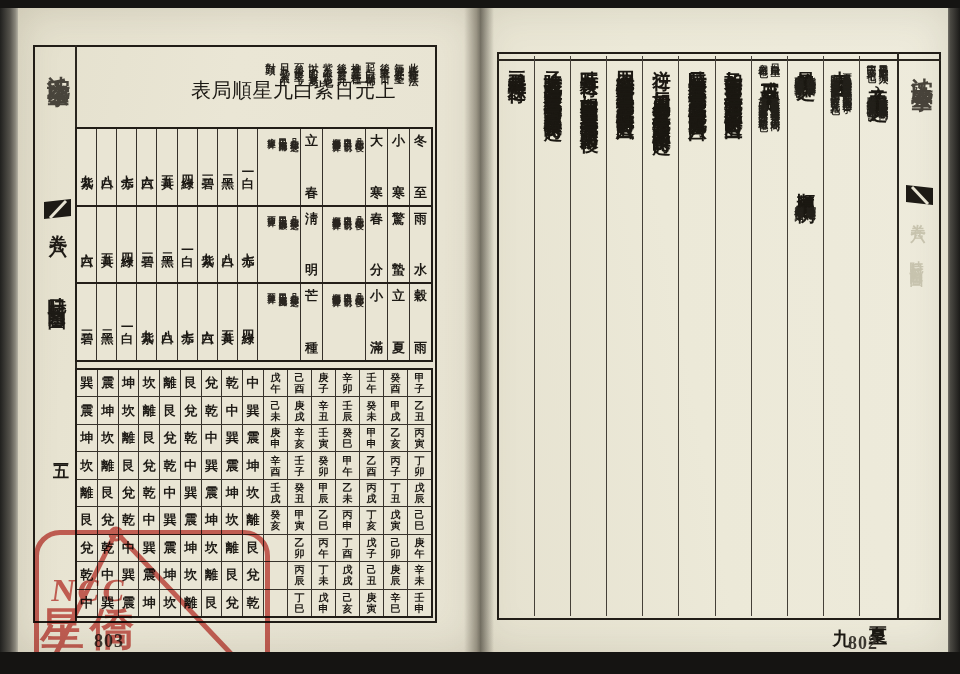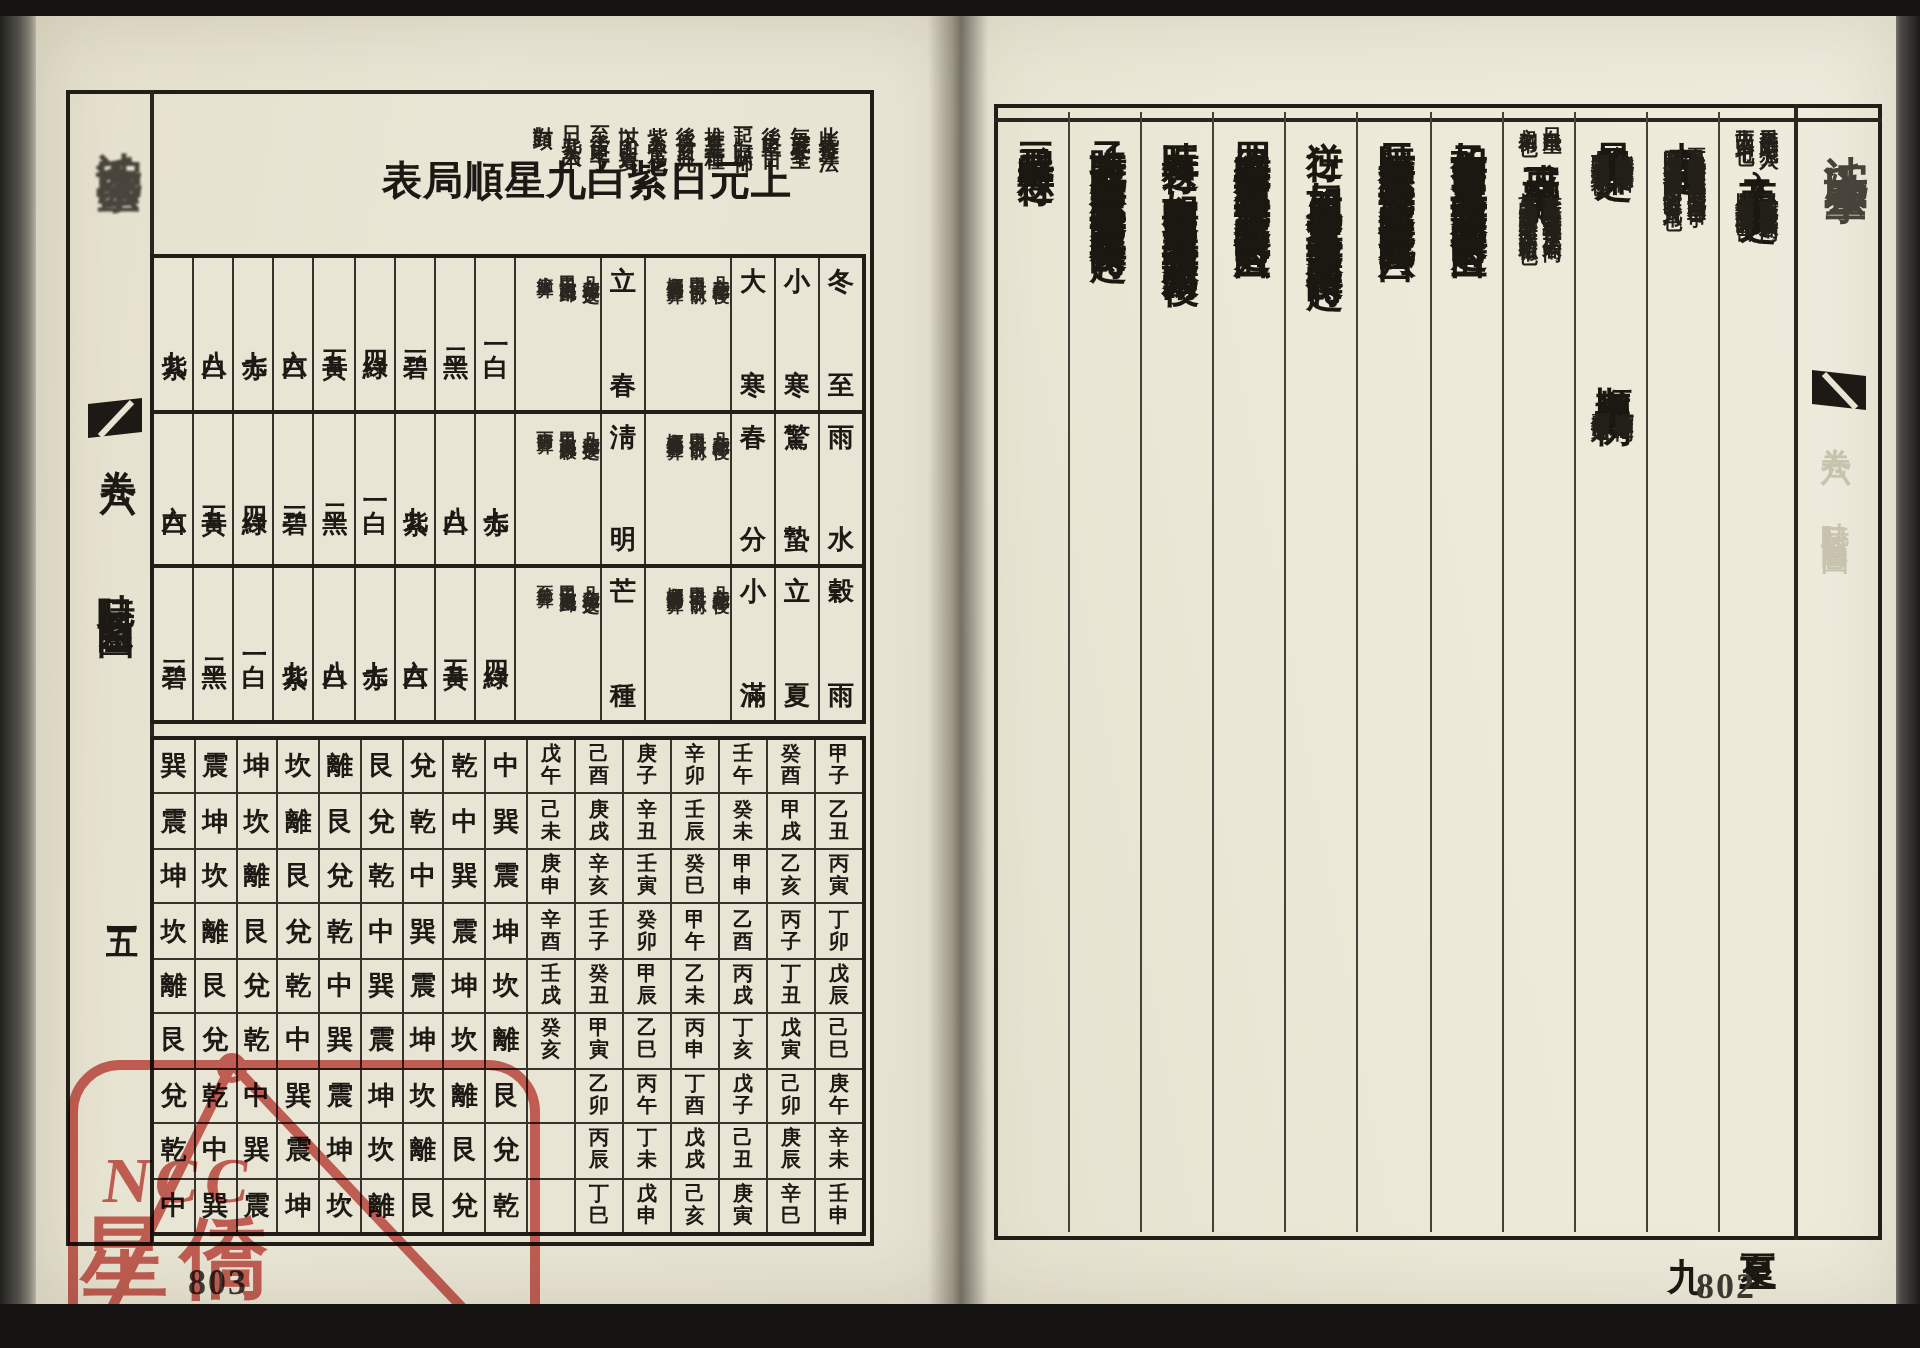--- a/index.html
+++ b/index.html
@@ -35,21 +35,21 @@
   .pagenum{position:absolute;font-family:"Liberation Serif",serif;font-weight:700;
     font-size:18px;color:#3c3831;letter-spacing:1px;}
   .pagenum.p803{left:94px;top:631px;}
   .pagenum.p802{left:848px;top:633px;}
 
   .ann-block{position:absolute;left:262px;top:55px;width:158px;height:72px;
     display:flex;flex-direction:row-reverse;}
   .ann-col{writing-mode:vertical-rl;text-orientation:upright;font-size:10px;
     letter-spacing:3.2px;line-height:14.3px;font-weight:700;color:#23201a;}
   .table-title{position:absolute;left:191px;top:77px;width:204px;height:26px;
-    font-size:20px;font-weight:700;letter-spacing:.5px;white-space:nowrap;color:#1c1914;}
+    font-size:20px;font-weight:400;letter-spacing:.5px;white-space:nowrap;color:#1c1914;}
 
   .upper-table{position:absolute;left:75px;top:127px;width:358px;height:235px;
     border:2px solid #211d17;display:flex;flex-direction:column;background:#e9e5d4;}
   .band{flex:1;display:flex;flex-direction:row-reverse;}
   .band + .band{border-top:2px solid #241f19;}
   .tcell{border-left:1px solid #35302a;display:flex;}
   .band > .tcell:last-child{border-left:none;}
   .term-cell{width:22px;flex-direction:column;justify-content:space-between;
     align-items:center;padding:3px 0;font-size:13px;font-weight:700;}
   .note-cell{width:43px;flex-direction:row-reverse;justify-content:flex-start;

